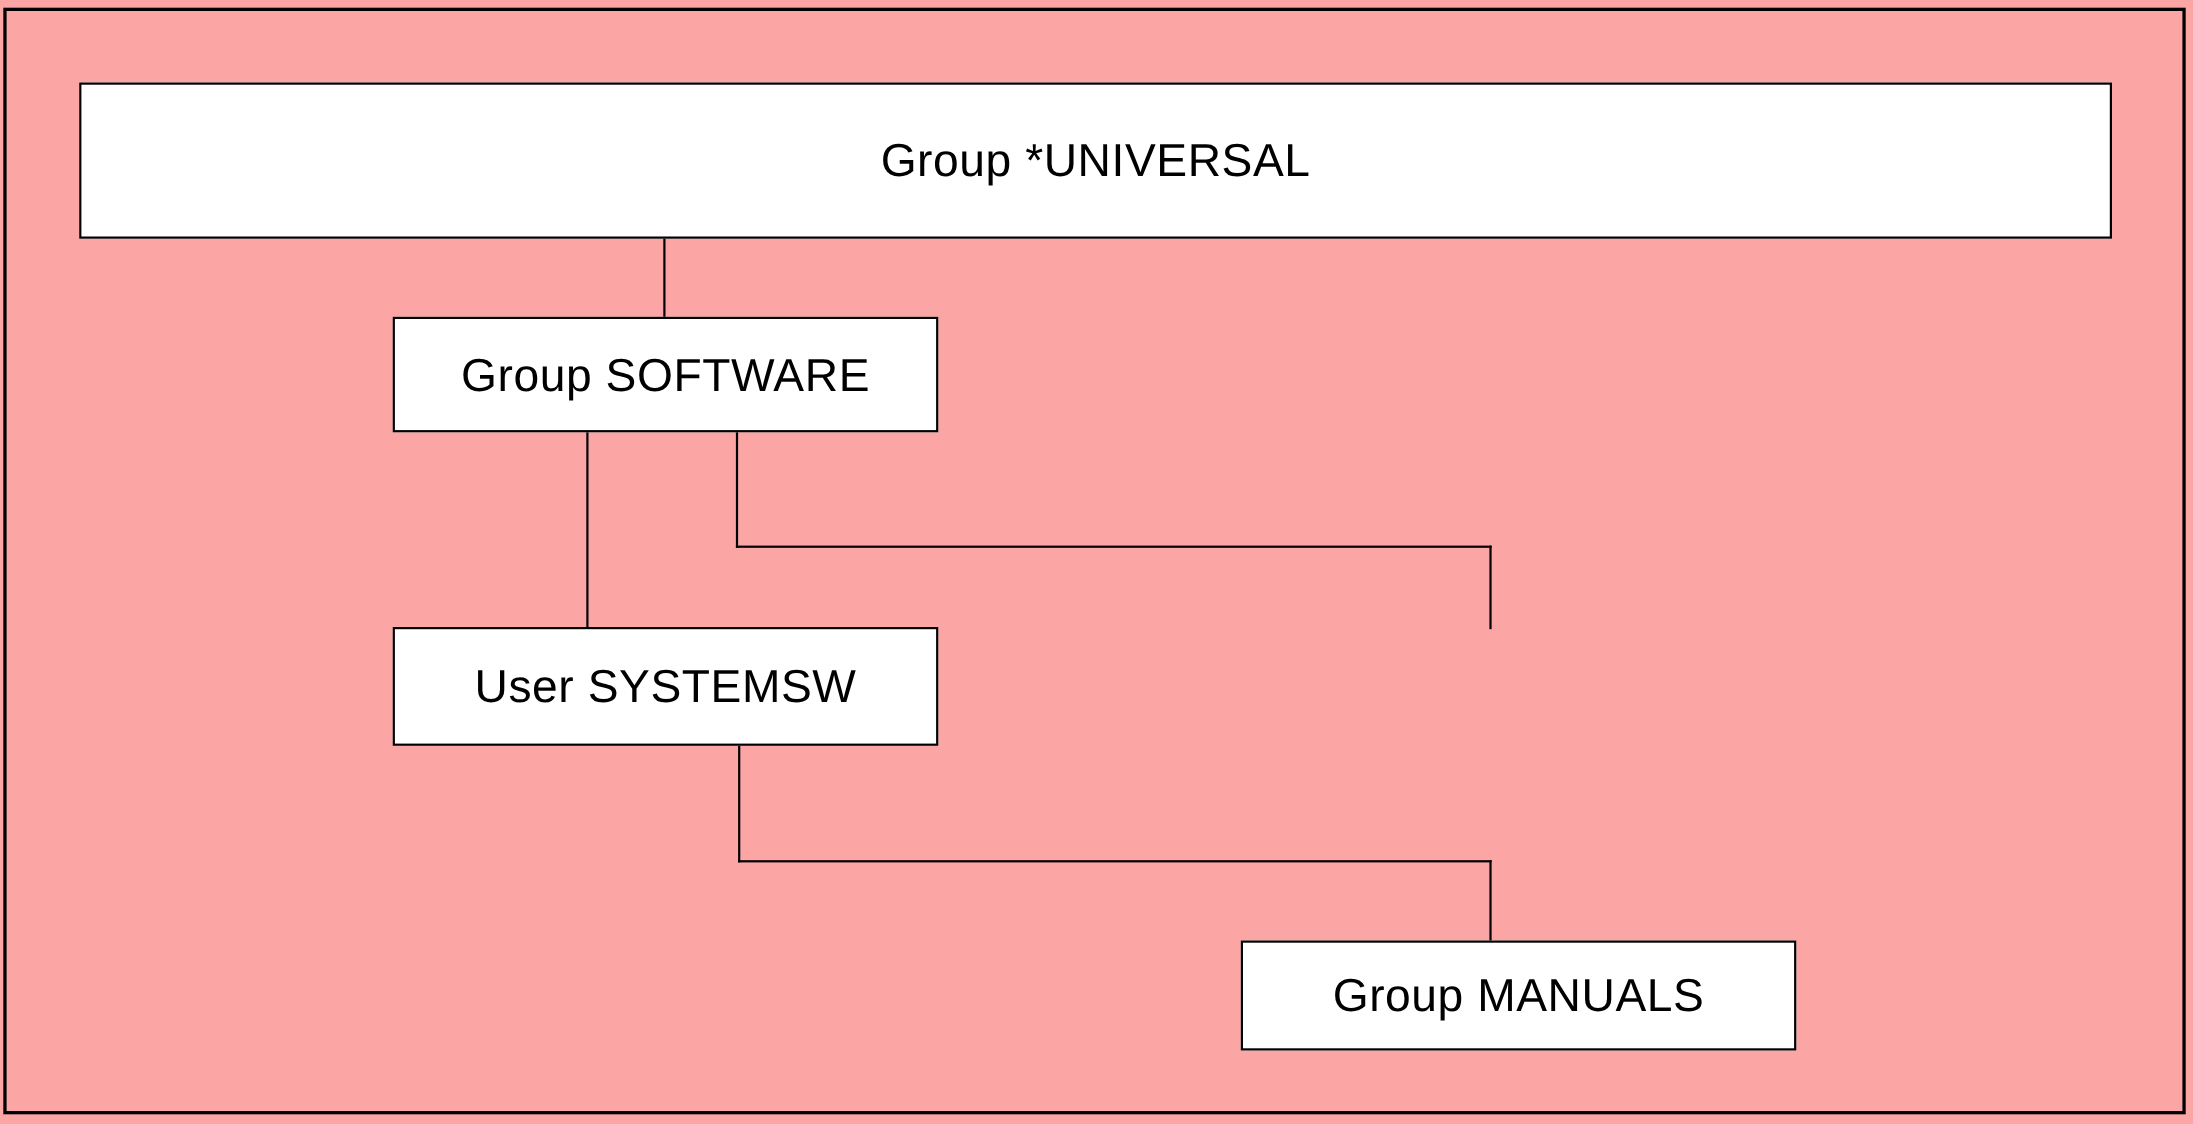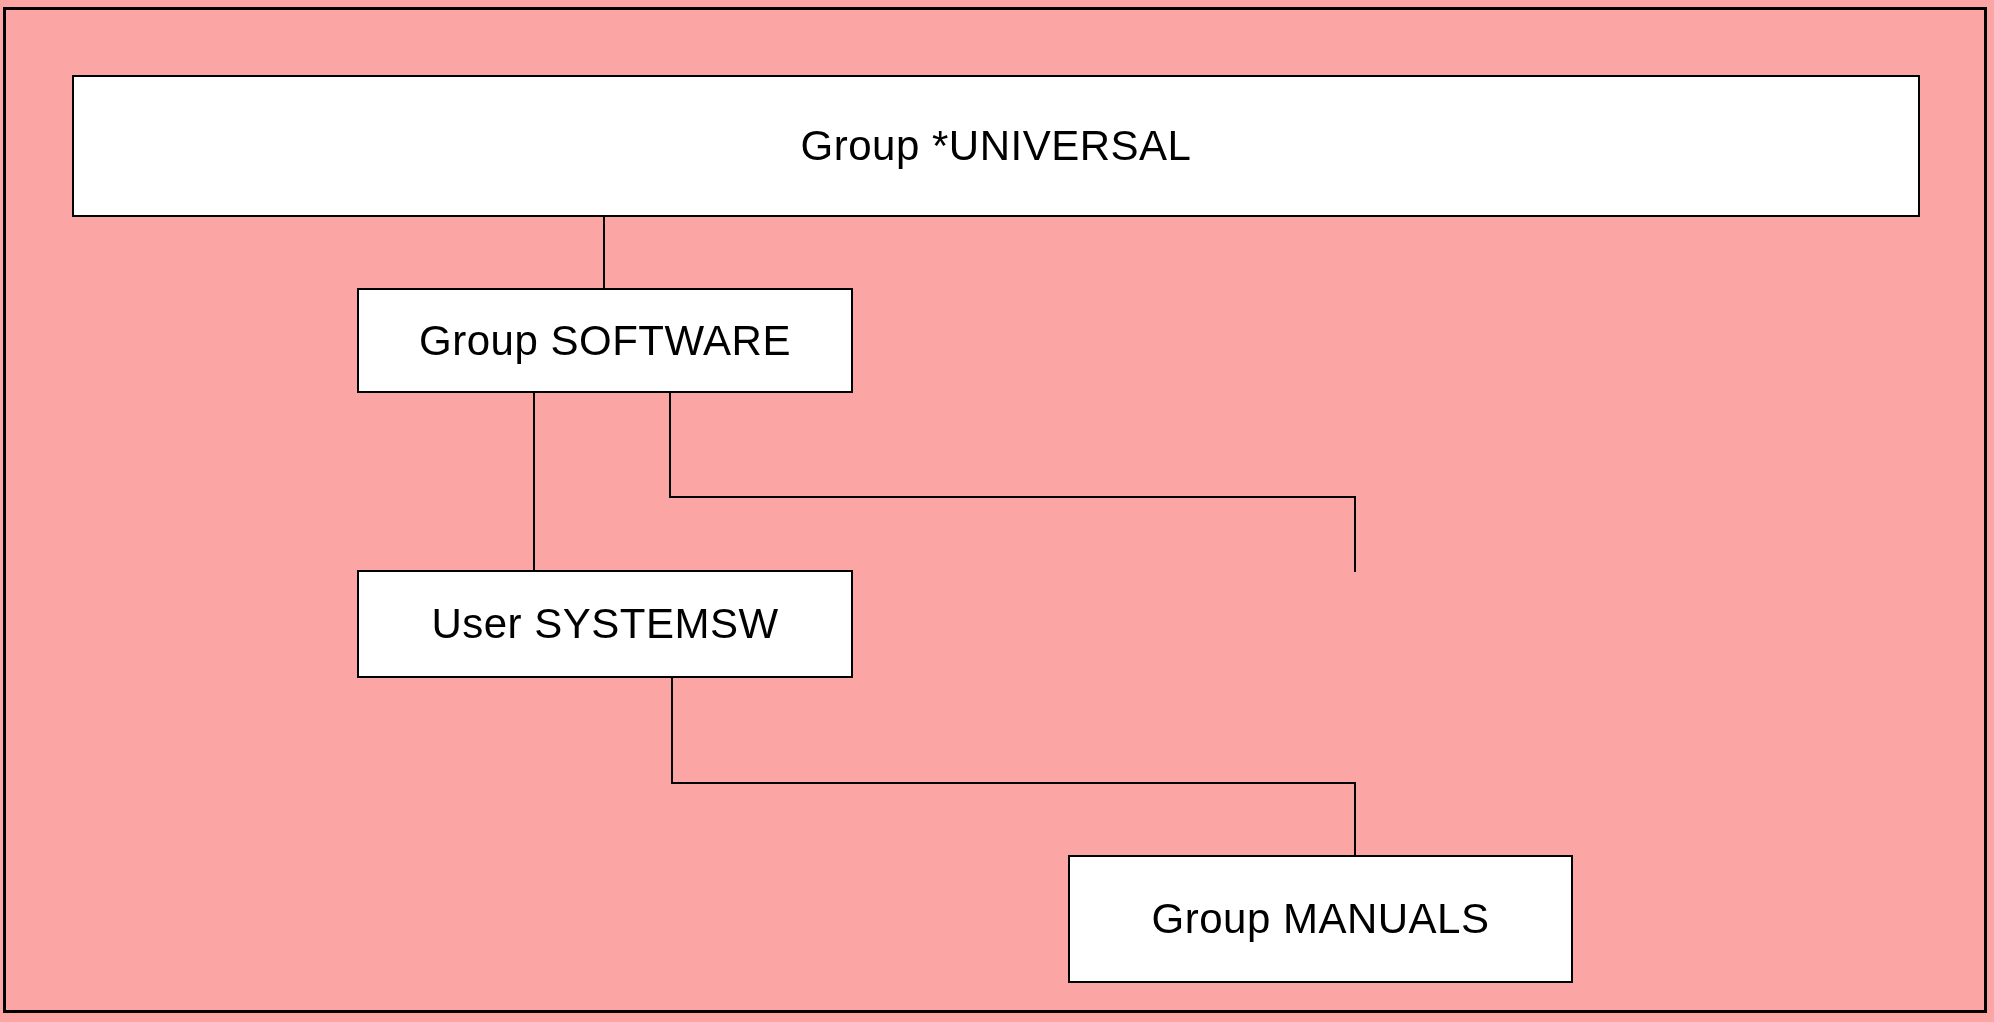--- a/index.html
+++ b/index.html
@@ -34,21 +34,21 @@
     align-items: center;
     justify-content: center;
     font-size: 42px;
     letter-spacing: 0.5px;
     white-space: nowrap;
   }
   .node-universal { left: 72px;   top: 75px;  width: 1848px; height: 142px; }
   .node-software  { left: 357px;  top: 288px; width: 496px;  height: 105px; }
   .node-systemsw  { left: 357px;  top: 570px; width: 496px;  height: 108px; }
   .node-bigchief  { left: 1065px; top: 570px; width: 505px;  height: 108px; }
-  .node-manuals   { left: 1068px; top: 855px; width: 505px;  height: 128px; }
+  .node-manuals   { left: 1128px; top: 855px; width: 505px;  height: 100px; }
 
   .seg {
     position: absolute;
     background: #000000;
   }
   
   .e1-v  { left: 603px;  top: 215px; width: 2px;   height: 75px; }
   
   .e2-v  { left: 533px;  top: 391px; width: 2px;   height: 181px; }
   

